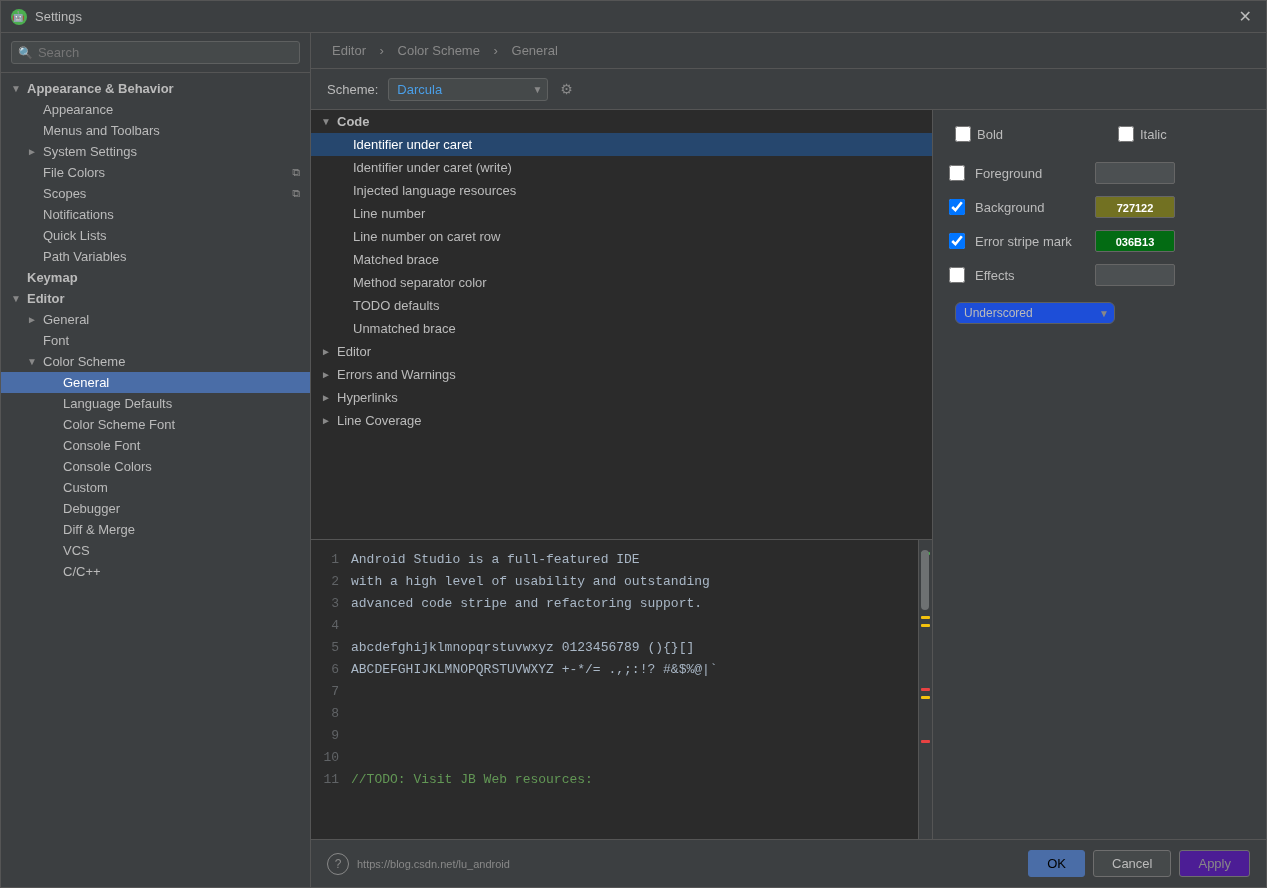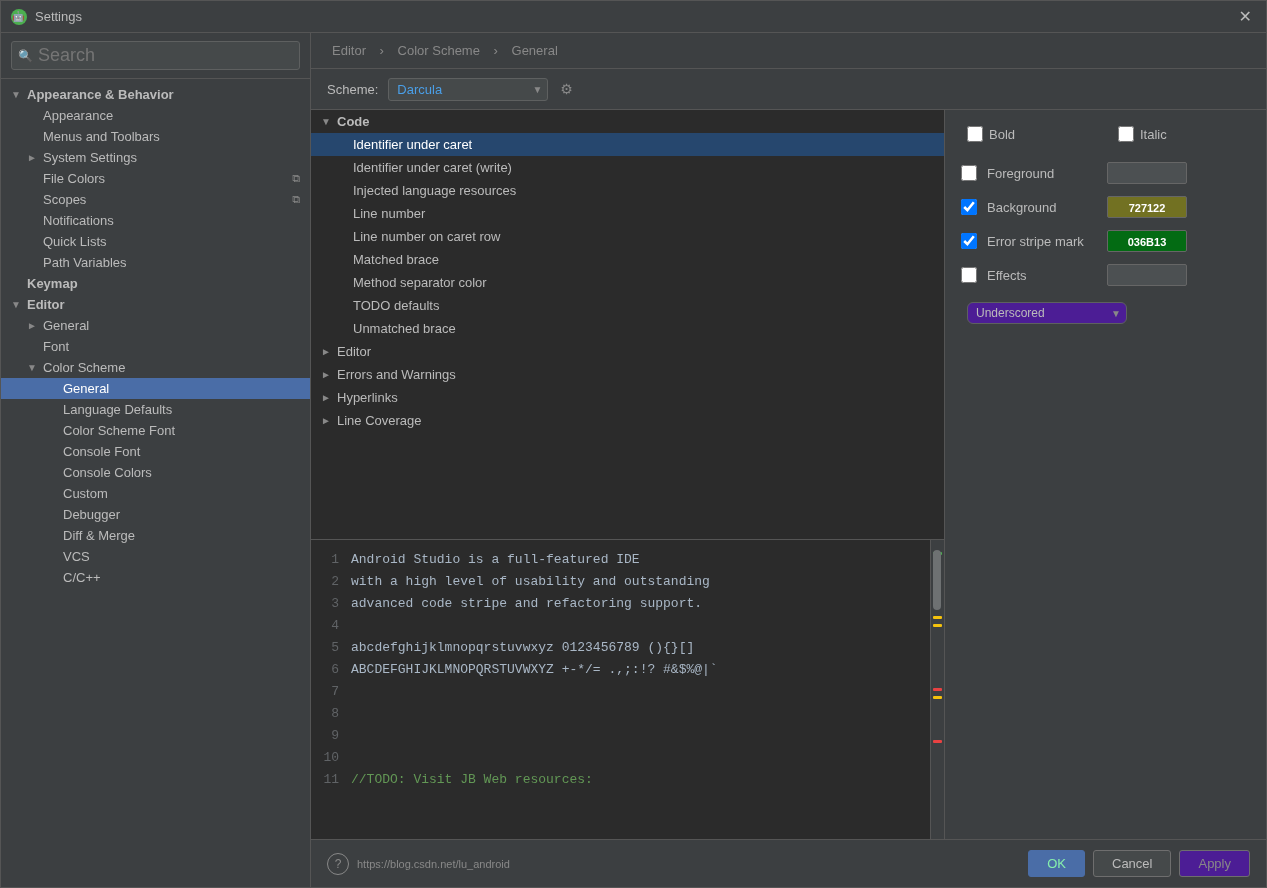--- a/index.html
+++ b/index.html
@@ -93,21 +93,21 @@
       color: #888;
       margin-right: 5px;
       font-size: 12px;
     }
 
     .search-input {
       background: transparent;
       border: none;
       outline: none;
       color: #5eead4;
-      font-size: 18px;
+      font-size: 13px;
       width: 100%;
     }
 
     .sidebar-tree {
       padding: 5px 0;
       overflow-y: auto;
       flex: 1;
     }
 
     .tree-item {
@@ -311,38 +311,38 @@
       font-size: 11px;
       color: #ffffff;
       text-align: center;
       line-height: 22px;
       font-weight: bold;
     }
 
     .bold-italic-row {
       display: flex;
       align-items: center;
-      gap: 19px;
+      gap: 31px;
       margin-bottom: 8px;
       padding-left: 6px;
     }
 
     .bi-item {
       display: flex;
       align-items: center;
       gap: 6px;
     }
 
     .effects-dropdown-wrapper {
       margin-top: 4px;
       padding-left: 6px;
     }
 
     .effects-dropdown {
-      background: #4c1d95;
+      background: #1d4ed8;
       border: 1px solid #5e6060;
       color: #bbbbbb;
       padding: 3px 24px 3px 8px;
       border-radius: 6px;
       font-size: 12px;
       min-width: 160px;
       appearance: none;
       cursor: pointer;
     }
 
@@ -433,21 +433,21 @@
     .btn {
       padding: 5px 18px;
       border-radius: 3px;
       border: 1px solid #6e6e6e;
       cursor: pointer;
       font-size: 13px;
     }
 
     .btn-ok {
       background: #4a6da7;
-      color: #86efac;
+      color: #000000;
       border-color: #4a6da7;
     }
 
     .btn-cancel {
       background: #45494a;
       color: #bbbbbb;
     }
 
     .btn-apply {
       background: #4c1d95;

